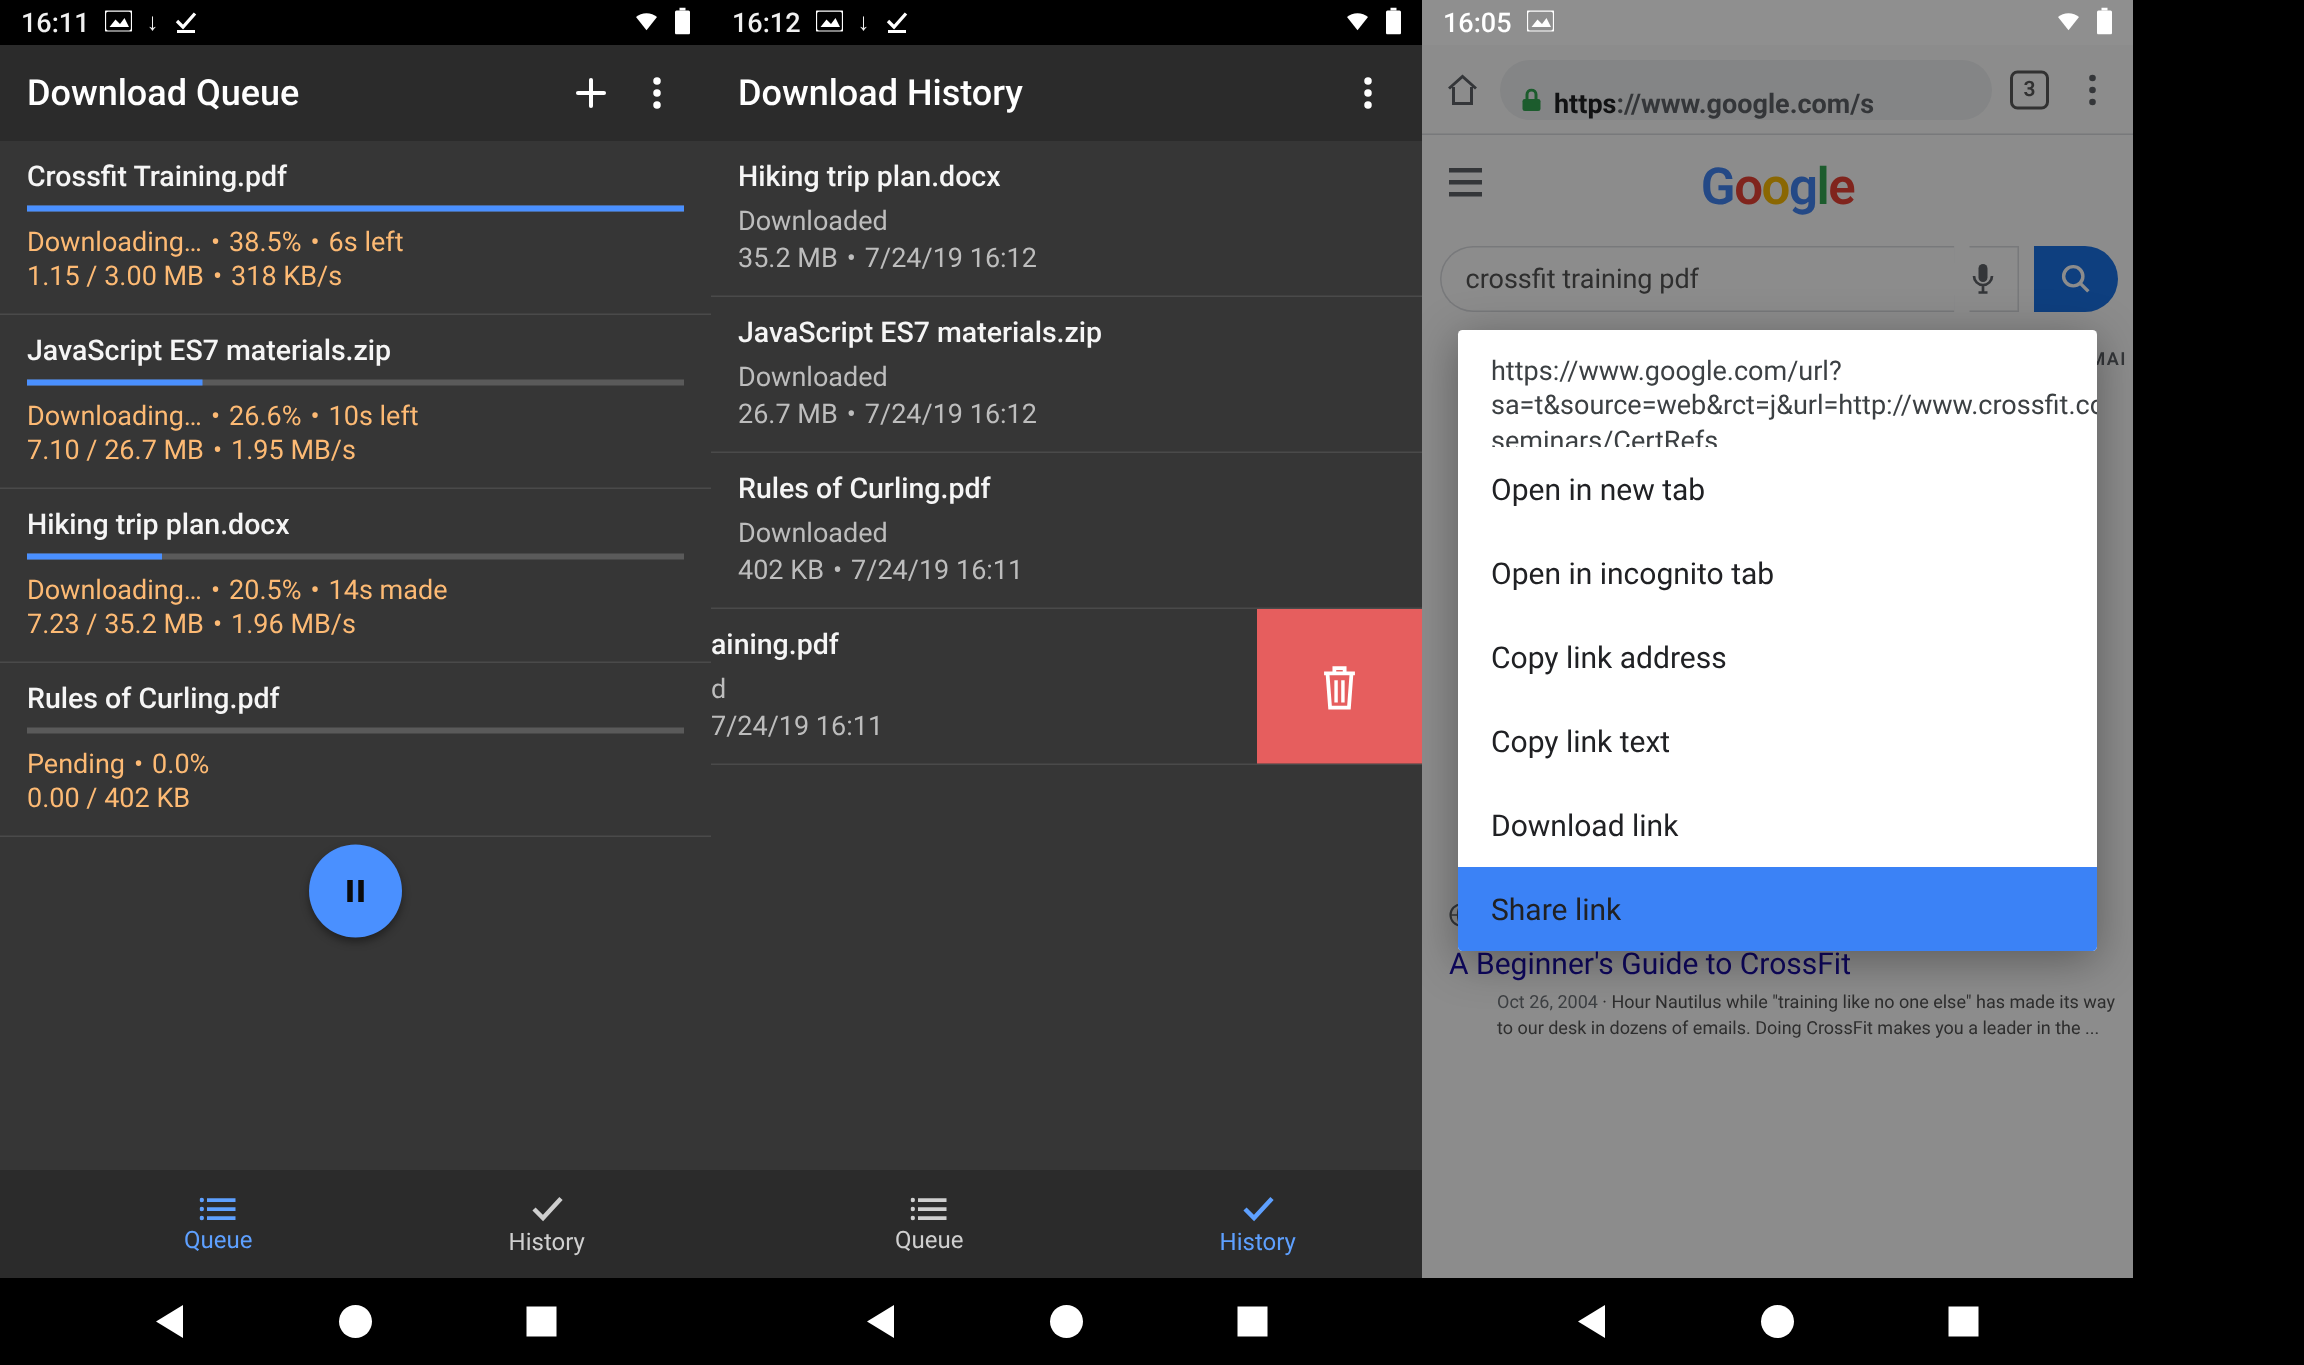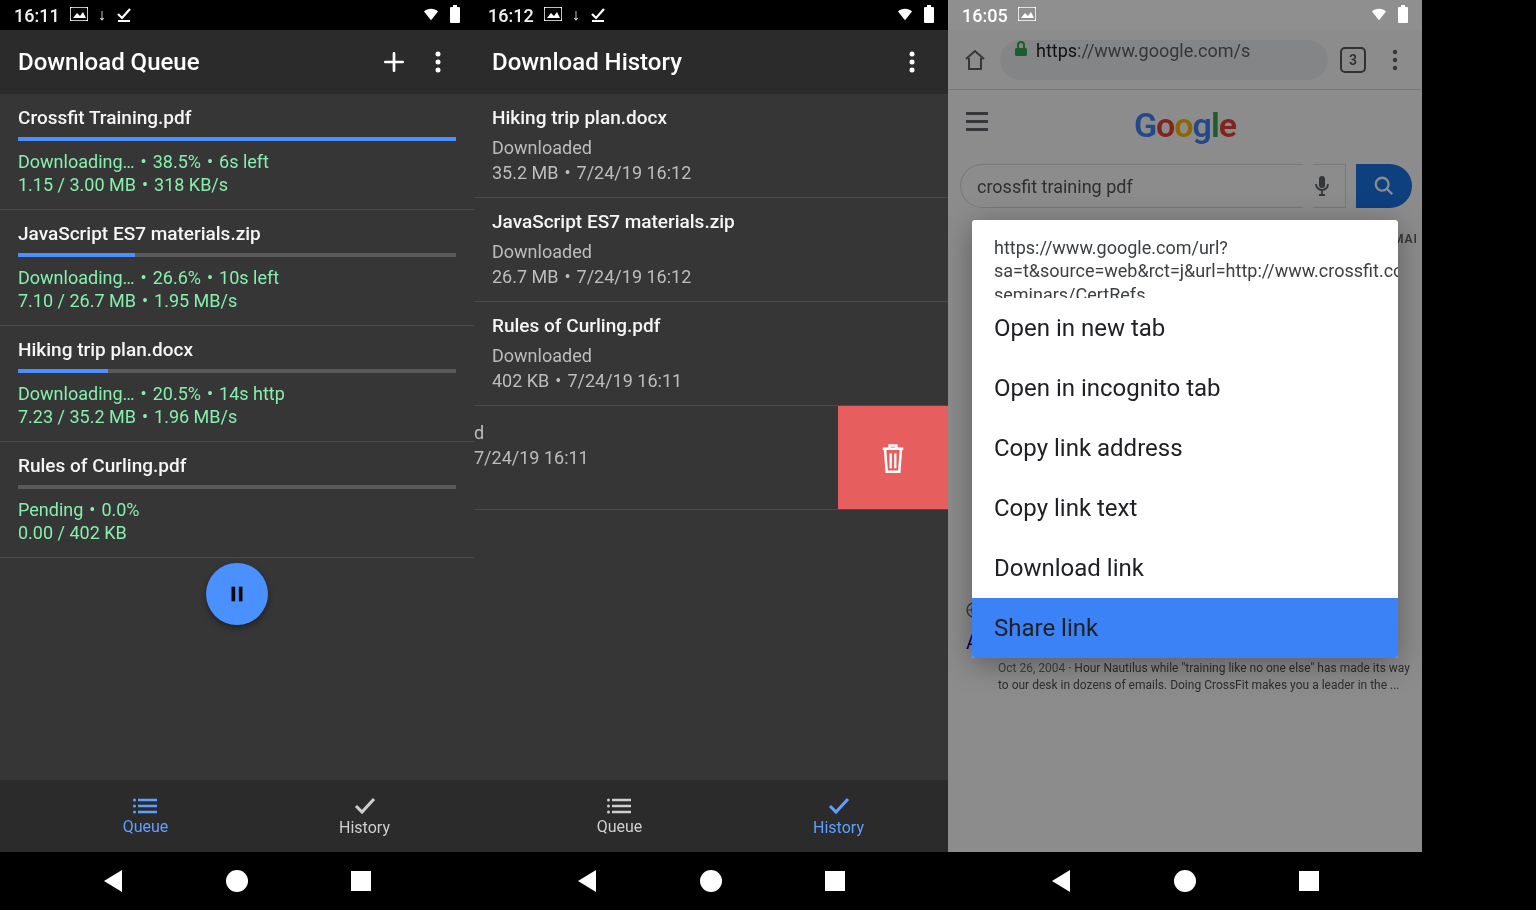--- a/index.html
+++ b/index.html
@@ -62,21 +62,21 @@
     margin-bottom: 10px;
     position: relative;
   }
   .progress-fill {
     position: absolute;
     top: 0; left: 0; height: 100%;
     background: #4a90ff;
   }
   .line {
     font-size: 18px;
-    color: #86efac;
+    color: #fdba74;
     margin-top: 2px;
     white-space: nowrap;
     overflow: hidden;
   }
   .sep { margin: 0 6px; }
 
   
   .fab {
     position: absolute;
     bottom: 155px;
@@ -139,23 +139,23 @@
 
   
   .screen3 .content3 { flex: 1; position: relative; background: #fff; overflow: hidden; }
   .chrome-top {
     height: 60px; display: flex; align-items: center; gap: 8px; padding: 0 10px;
     border-bottom: 1px solid #dadce0;
   }
   .home-btn, .tabs-btn, .more-btn { width: 34px; height: 34px; display: flex; align-items:center; justify-content:center; }
   .url-bar {
     flex: 1; height: 40px; background: #f1f3f4; border-radius: 20px;
-    display: flex; align-items: flex-start; padding: 0 14px; gap: 8px;
+    display: flex; align-items: flex-end; padding: 0 14px; gap: 8px;
     color: #5f6368; font-size: 18px;
-    overflow: hidden; white-space: nowrap;
+    overflow: hidden; white-space: nowrap; font-weight: bold;
   }
   .tabs-sq {
     width: 26px; height: 26px; border: 2px solid #595959; border-radius: 5px;
     display: flex; align-items: center; justify-content: center;
     font-size: 14px; font-weight: 600; color: #595959;
   }
   .dim-overlay {
     position: absolute; inset: 0; background: rgba(0,0,0,0.45);
   }
   .browser-page { position: relative; height: 100%; }
@@ -199,21 +199,21 @@
   .popup-url {
     padding: 16px 22px 4px 22px;
     font-size: 18px;
     color: #3c4043;
     line-height: 1.3;
     max-height: 78px;
     overflow: hidden;
   }
   .popup-item {
     padding: 16px 22px;
-    font-size: 24px;
+    font-size: 20px;
     color: #202124;
   }
   .popup-item.hl { background: #3b82f6; }
   .screen3 .sys-nav { background: #000; }
 </style>
 </head>
 <body>
 
 <div class="screen screen1">
   <div class="status-bar">
@@ -291,21 +291,21 @@
         <span>7.10 / 26.7 MB</span><span class="sep">•</span><span>1.95 MB/s</span>
       </div>
     </div>
 
     <div class="item">
       <div class="item-title">Hiking trip plan.docx</div>
       <div class="progress-track">
         <div class="progress-fill" style="width:20.5%"></div>
       </div>
       <div class="line">
-        <span>Downloading…</span><span class="sep">•</span><span>20.5%</span><span class="sep">•</span><span>14s http</span>
+        <span>Downloading…</span><span class="sep">•</span><span>20.5%</span><span class="sep">•</span><span>14s made</span>
       </div>
       <div class="line">
         <span>7.23 / 35.2 MB</span><span class="sep">•</span><span>1.96 MB/s</span>
       </div>
     </div>
 
     <div class="item">
       <div class="item-title">Rules of Curling.pdf</div>
       <div class="progress-track">
         <div class="progress-fill" style="width:0"></div>
@@ -415,20 +415,21 @@
       <div class="history-sub"><span>26.7 MB</span><span class="sep">•</span><span>7/24/19 16:12</span></div>
     </div>
     <div class="history-item">
       <div class="item-title">Rules of Curling.pdf</div>
       <div class="history-sub">Downloaded</div>
       <div class="history-sub"><span>402 KB</span><span class="sep">•</span><span>7/24/19 16:11</span></div>
     </div>
 
     <div class="swipe-row">
       <div class="swipe-content">
+        <div class="item-title">aining.pdf</div>
         <div class="history-sub">d</div>
         <div class="history-sub">7/24/19 16:11</div>
       </div>
       <div class="swipe-delete">
         <svg viewBox="0 0 24 28">
             <path d="M3 6h18M9 6V3h6v3M5 6l1.5 20h11L19 6" fill="none" stroke="#fff" stroke-width="2.2"></path>
             <line x1="10" y1="10" x2="10" y2="23" stroke="#fff" stroke-width="2"></line>
             <line x1="14" y1="10" x2="14" y2="23" stroke="#fff" stroke-width="2"></line>
           </svg>
       </div>

